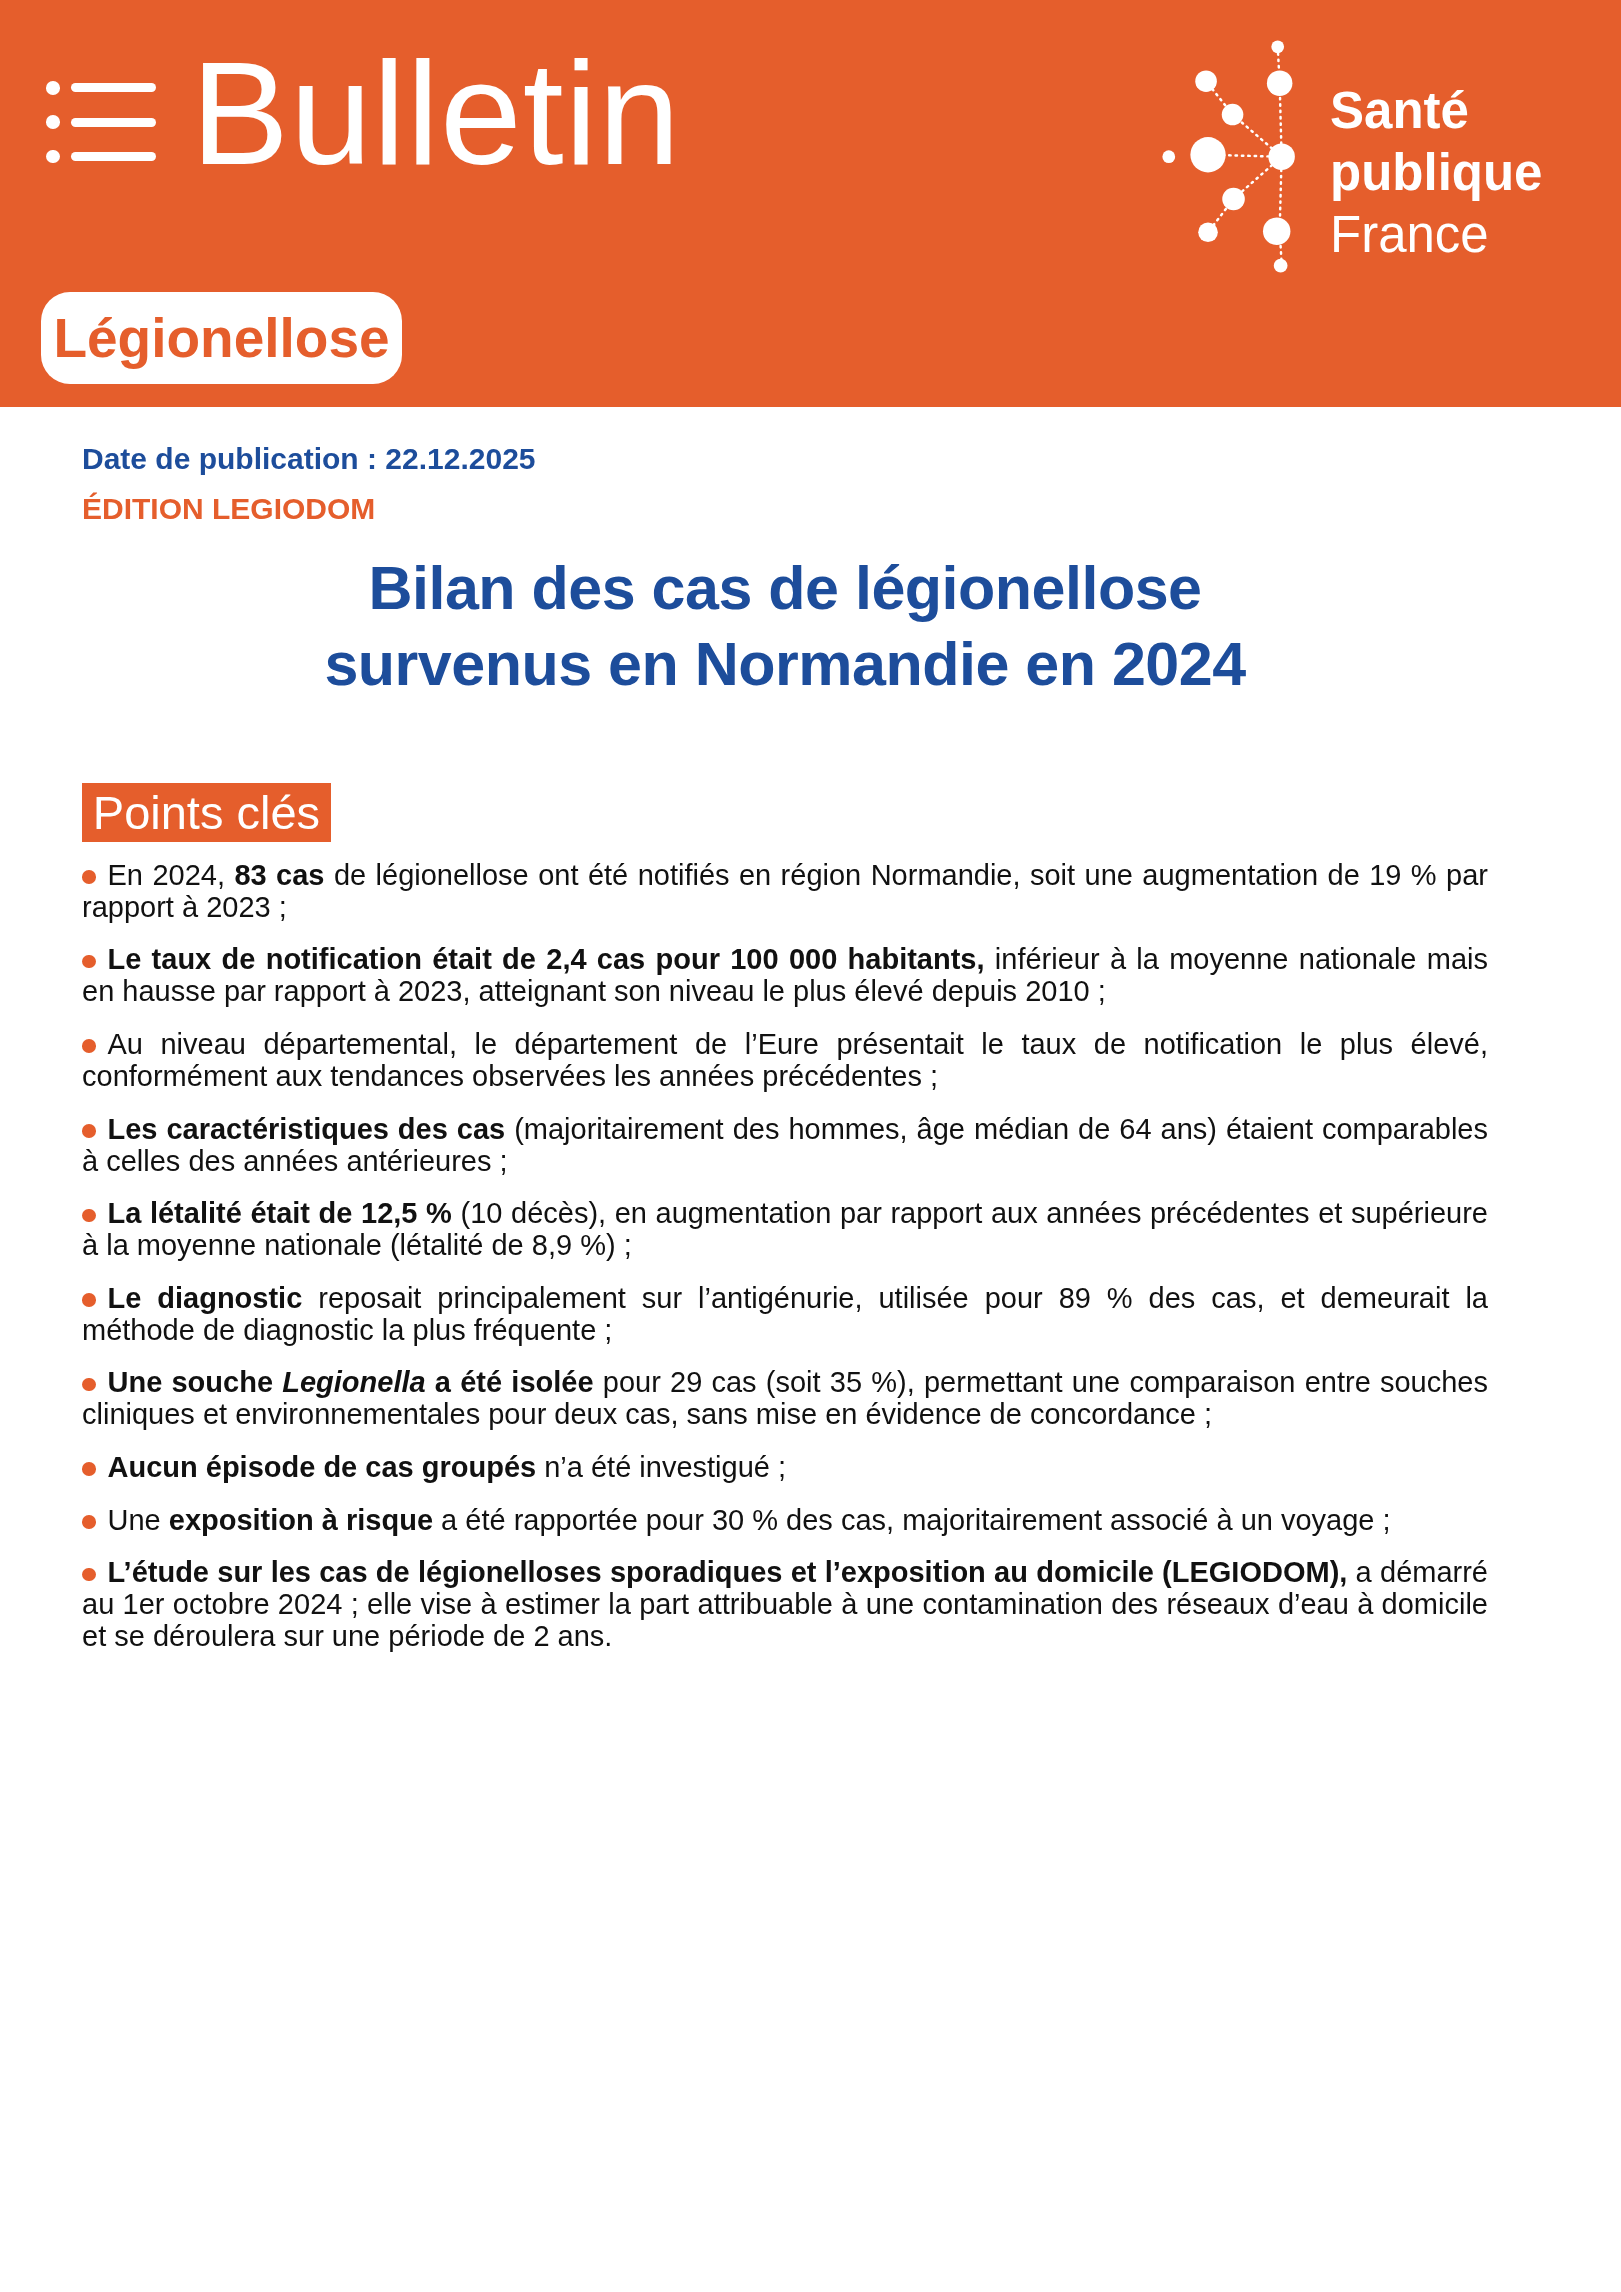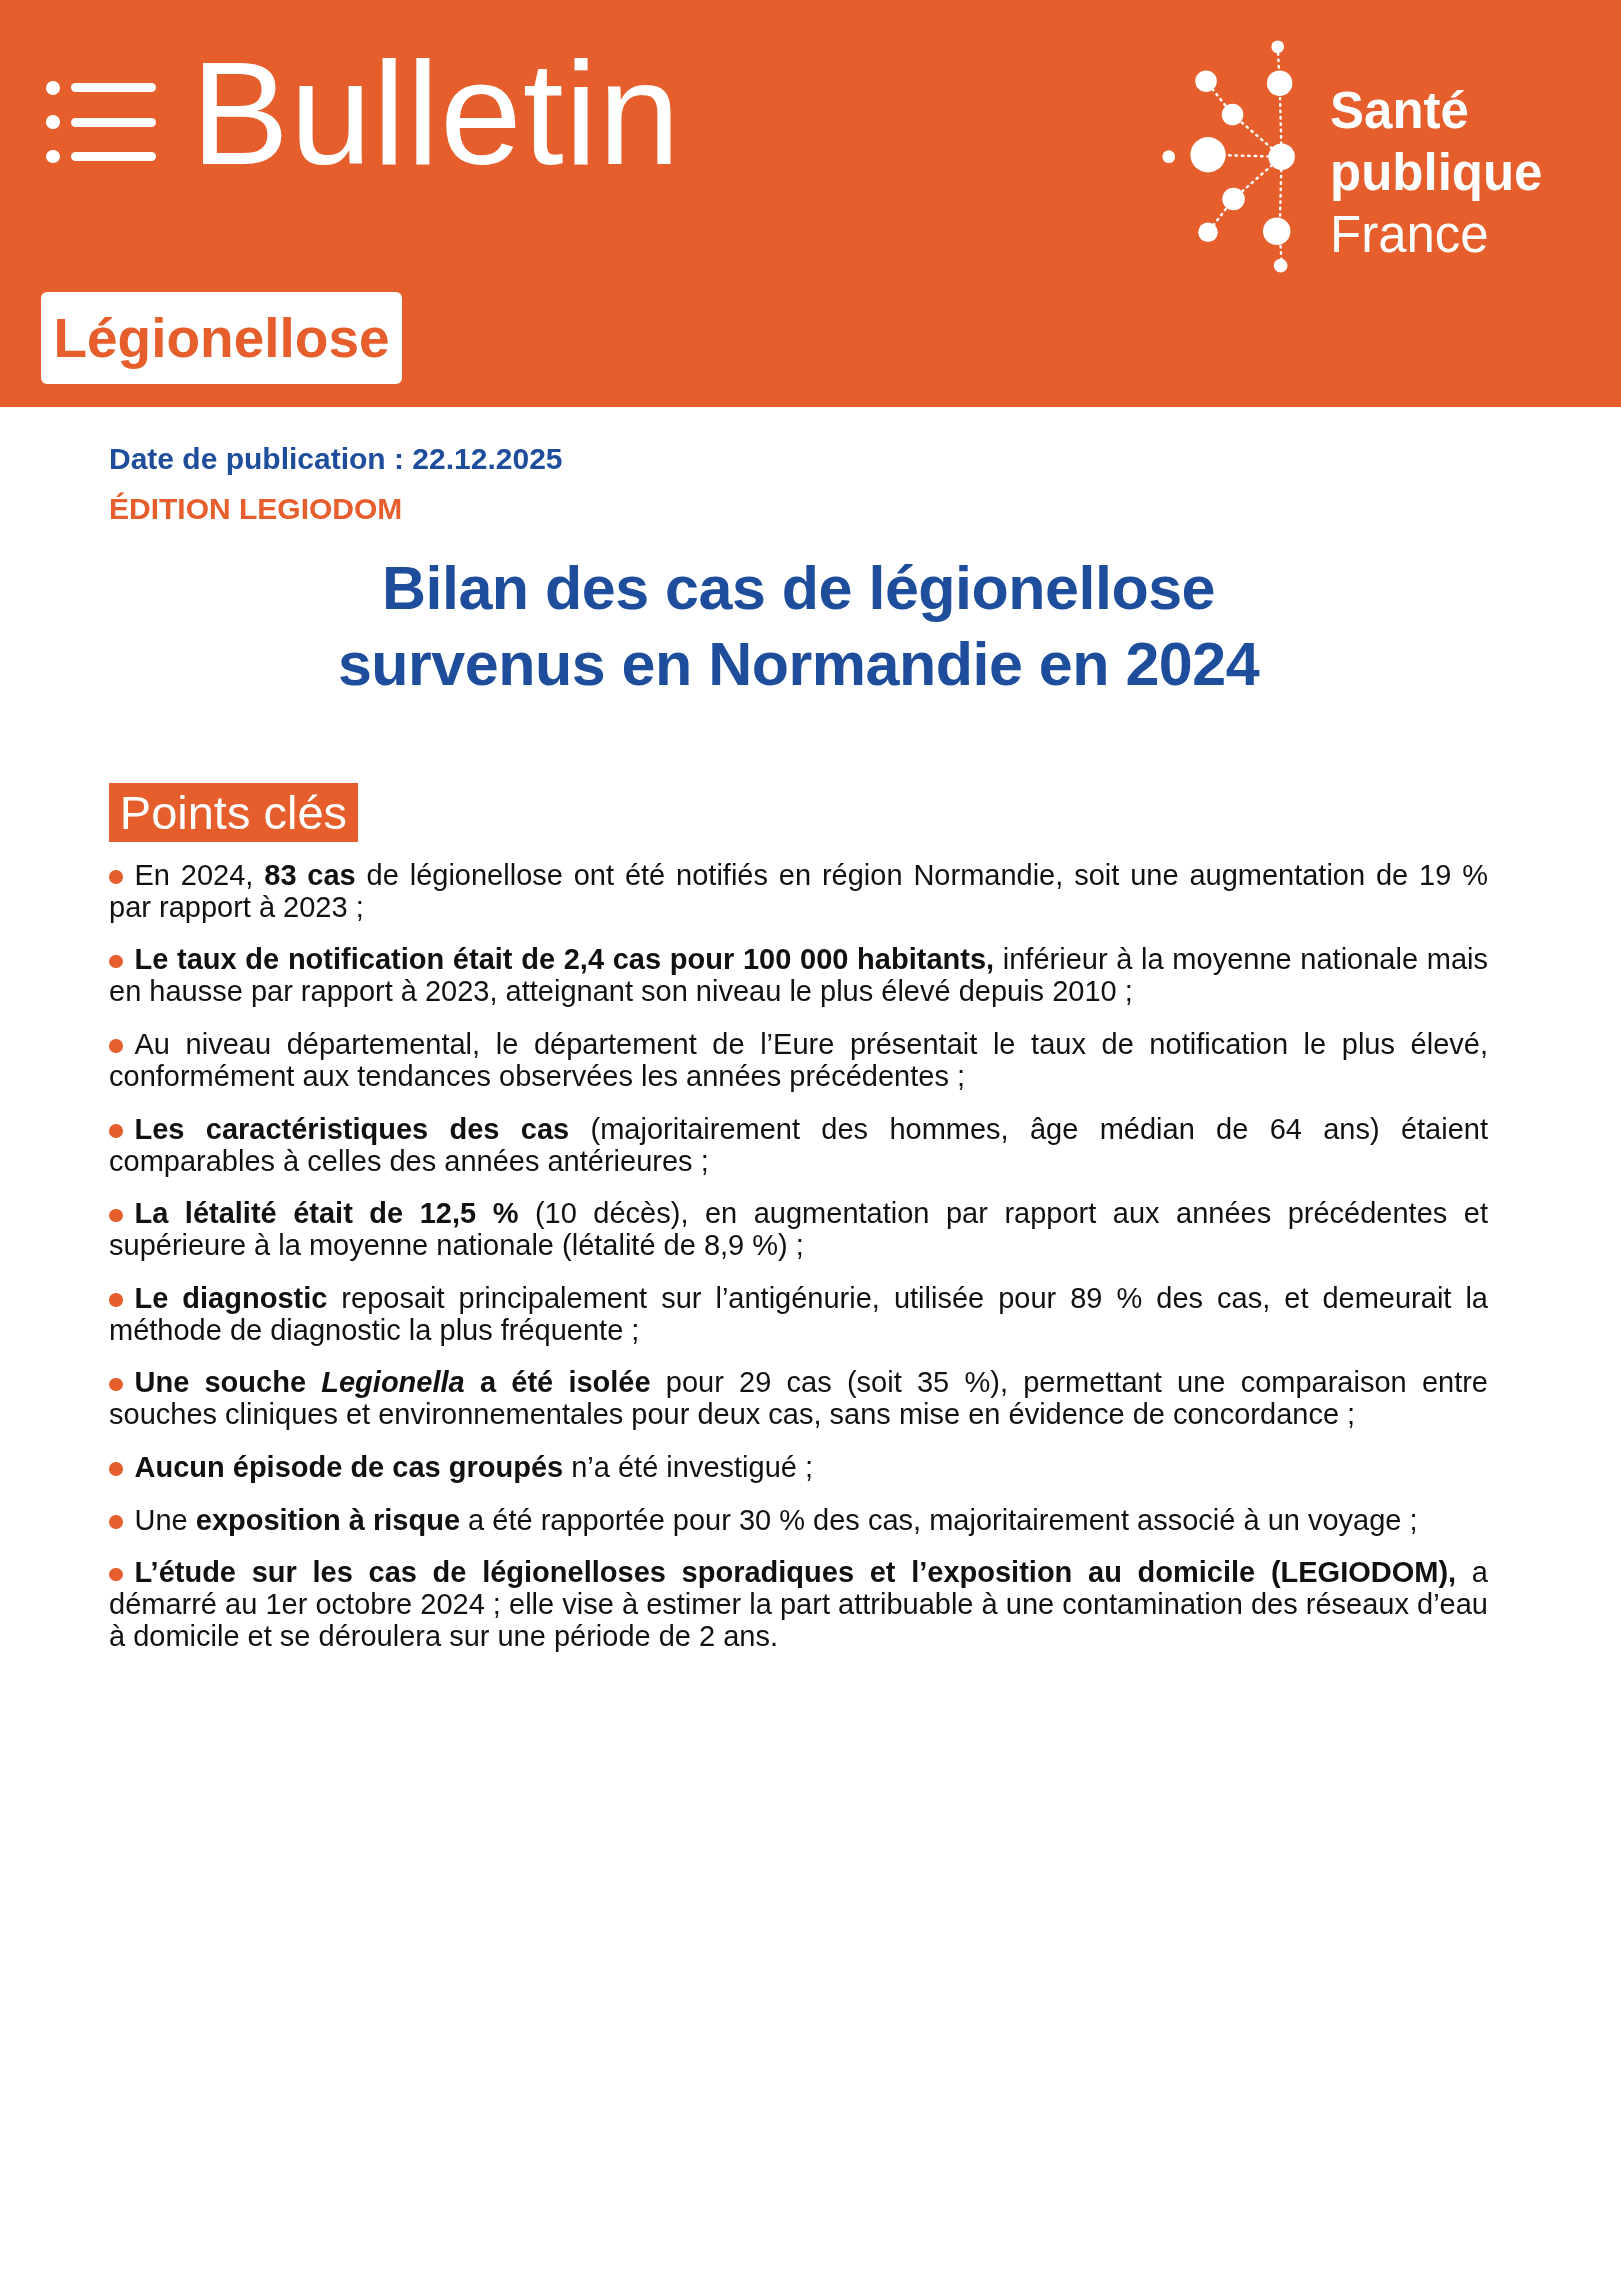--- a/index.html
+++ b/index.html
@@ -33,28 +33,28 @@
   }
   .spf-logo-svg{position:absolute;left:1157px;top:34px;}
   .spf-text{
     position:absolute;left:1330px;top:80px;
     color:#fff;font-size:51px;line-height:62px;white-space:nowrap;
   }
   .spf-text .b{font-weight:700;display:block;}
   .spf-text .r{font-weight:400;display:block;}
   .tag{
     position:absolute;left:41px;top:292px;width:361px;height:92px;
-    background:#fff;border-radius:6px;
+    background:#fff;border-radius:29px;
     display:flex;align-items:center;justify-content:center;
   }
   .tag span{color:var(--orange);font-weight:700;font-size:55px;letter-spacing:0;}
   
   .content{
     position:absolute;left:0;top:407px;width:1621px;
-    padding:0 133px 0 109px;box-sizing:border-box;
+    padding:0 133px 0 82px;box-sizing:border-box;
   }
   .pub-date{
     margin:33px 0 0 0;
     color:var(--blue);font-weight:700;font-size:30px;line-height:37px;
   }
   .edition{
     margin:12.7px 0 0 0;
     color:var(--orange);font-weight:700;font-size:30px;line-height:37px;
   }
   .title{

